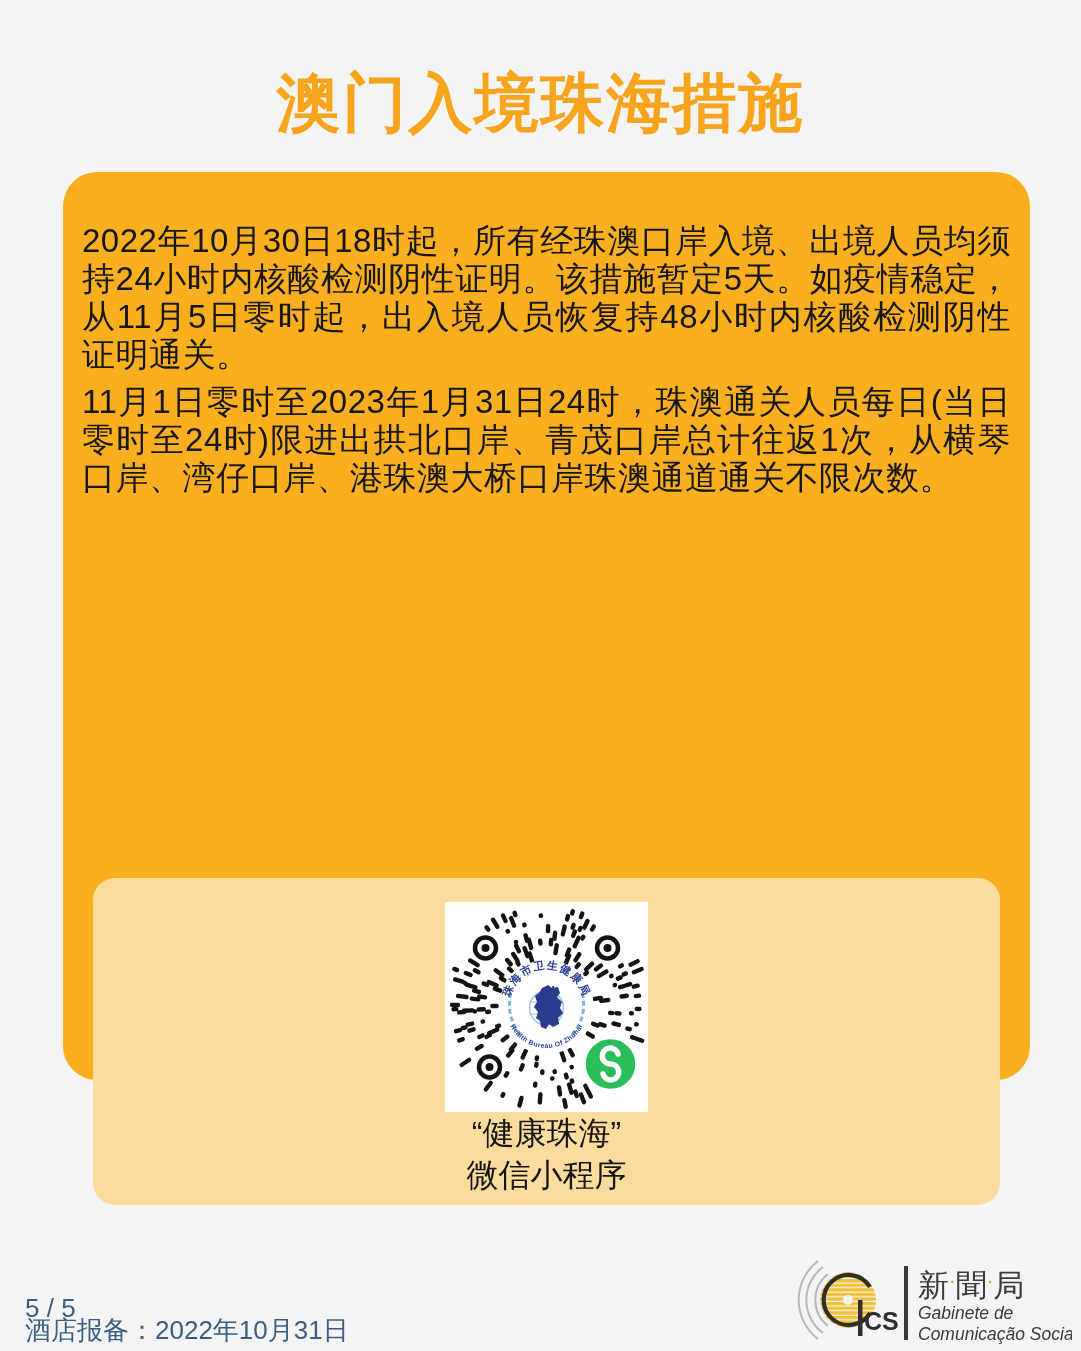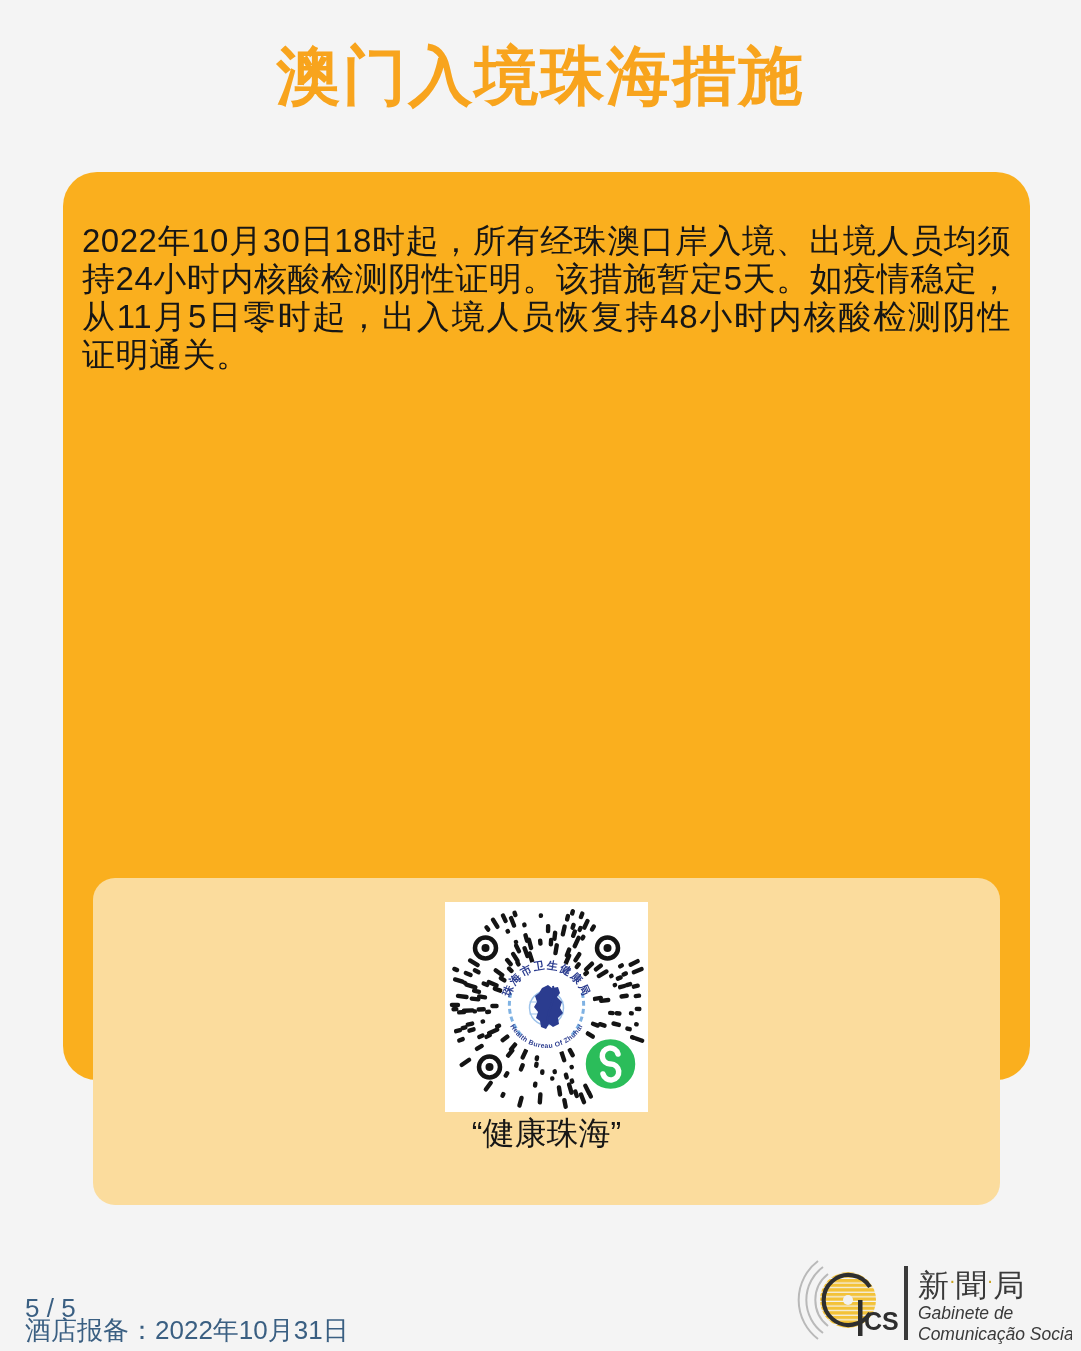--- a/index.html
+++ b/index.html
@@ -3,21 +3,21 @@
 <meta charset="utf-8">
 <style>
   html,body { margin:0; padding:0; }
   body {
     width:1081px; height:1351px;
     background:#F4F4F4;
     font-family:"Liberation Sans", sans-serif;
     position:relative; overflow:hidden;
   }
   .page-title {
-    position:absolute; top:33px; left:0; width:100%;
+    position:absolute; top:60px; left:0; width:100%;
     text-align:center; font-size:64px; font-weight:700;
     color:#F8A41D; letter-spacing:2px;
   }
   .info-card {
     position:absolute; left:63px; top:172px;
     width:967px; height:908px;
     background:#FAAF1E; border-radius:34px;
     box-sizing:border-box; padding:50px 19px 16px 19px;
   }
   .info-card p {
@@ -50,20 +50,21 @@
   }
   .gcs-logo { position:absolute; left:792px; top:1256px; }
 </style>
 </head>
 <body>
 
 <div class="page-title">澳门入境珠海措施</div>
 
 <div class="info-card">
   <p>2022年10月30日18时起，所有经珠澳口岸入境、出境人员均须持24小时内核酸检测阴性证明。该措施暂定5天。如疫情稳定，从11月5日零时起，出入境人员恢复持48小时内核酸检测阴性证明通关。</p>
+  <p>11月1日零时至2023年1月31日24时，珠澳通关人员每日(当日零时至24时)限进出拱北口岸、青茂口岸总计往返1次，从横琴口岸、湾仔口岸、港珠澳大桥口岸珠澳通道通关不限次数。</p>
 
   <div class="qr-panel">
     <div class="qr-box">
       <svg id="suncode" viewBox="0 0 203 210" width="203" height="210">
         <rect width="203" height="210" fill="#ffffff"></rect>
         <g id="qr-marks" fill="#141414">
             <rect x="148.2" y="118.0" width="4.4" height="9.3" rx="2" transform="rotate(-70.1 150.4 122.7)"></rect>
             <rect x="143.1" y="127.8" width="4.4" height="10.3" rx="2" transform="rotate(-57.5 145.3 133.0)"></rect>
             <rect x="124.1" y="145.5" width="4.4" height="10.3" rx="2" transform="rotate(-28.5 126.3 150.7)"></rect>
             <rect x="115.7" y="148.1" width="4.4" height="12.5" rx="2" transform="rotate(-18.4 117.9 154.4)"></rect>
@@ -231,20 +232,21 @@
         </g>
 
         <g>
           <circle cx="165.5" cy="162" r="26" fill="#2BBD5A" stroke="#ffffff" stroke-width="2.5"></circle>
           <path d="M 173,152 A 8,8 0 1 0 165.5,162 A 8,8 0 1 1 158,172" stroke="#ffffff" stroke-width="5.5" fill="none" stroke-linecap="round"></path>
         </g>
       </svg>
     </div>
     <div class="qr-caption">
       <div>“健康珠海”</div>
+      <div>微信小程序</div>
     </div>
   </div>
 </div>
 
 <div class="page-indicator">5 / 5</div>
 <div class="creation-date">酒店报备：2022年10月31日</div>
 
 <div class="gcs-logo">
   <svg viewBox="0 0 280 96" width="280" height="96">
     <defs>

